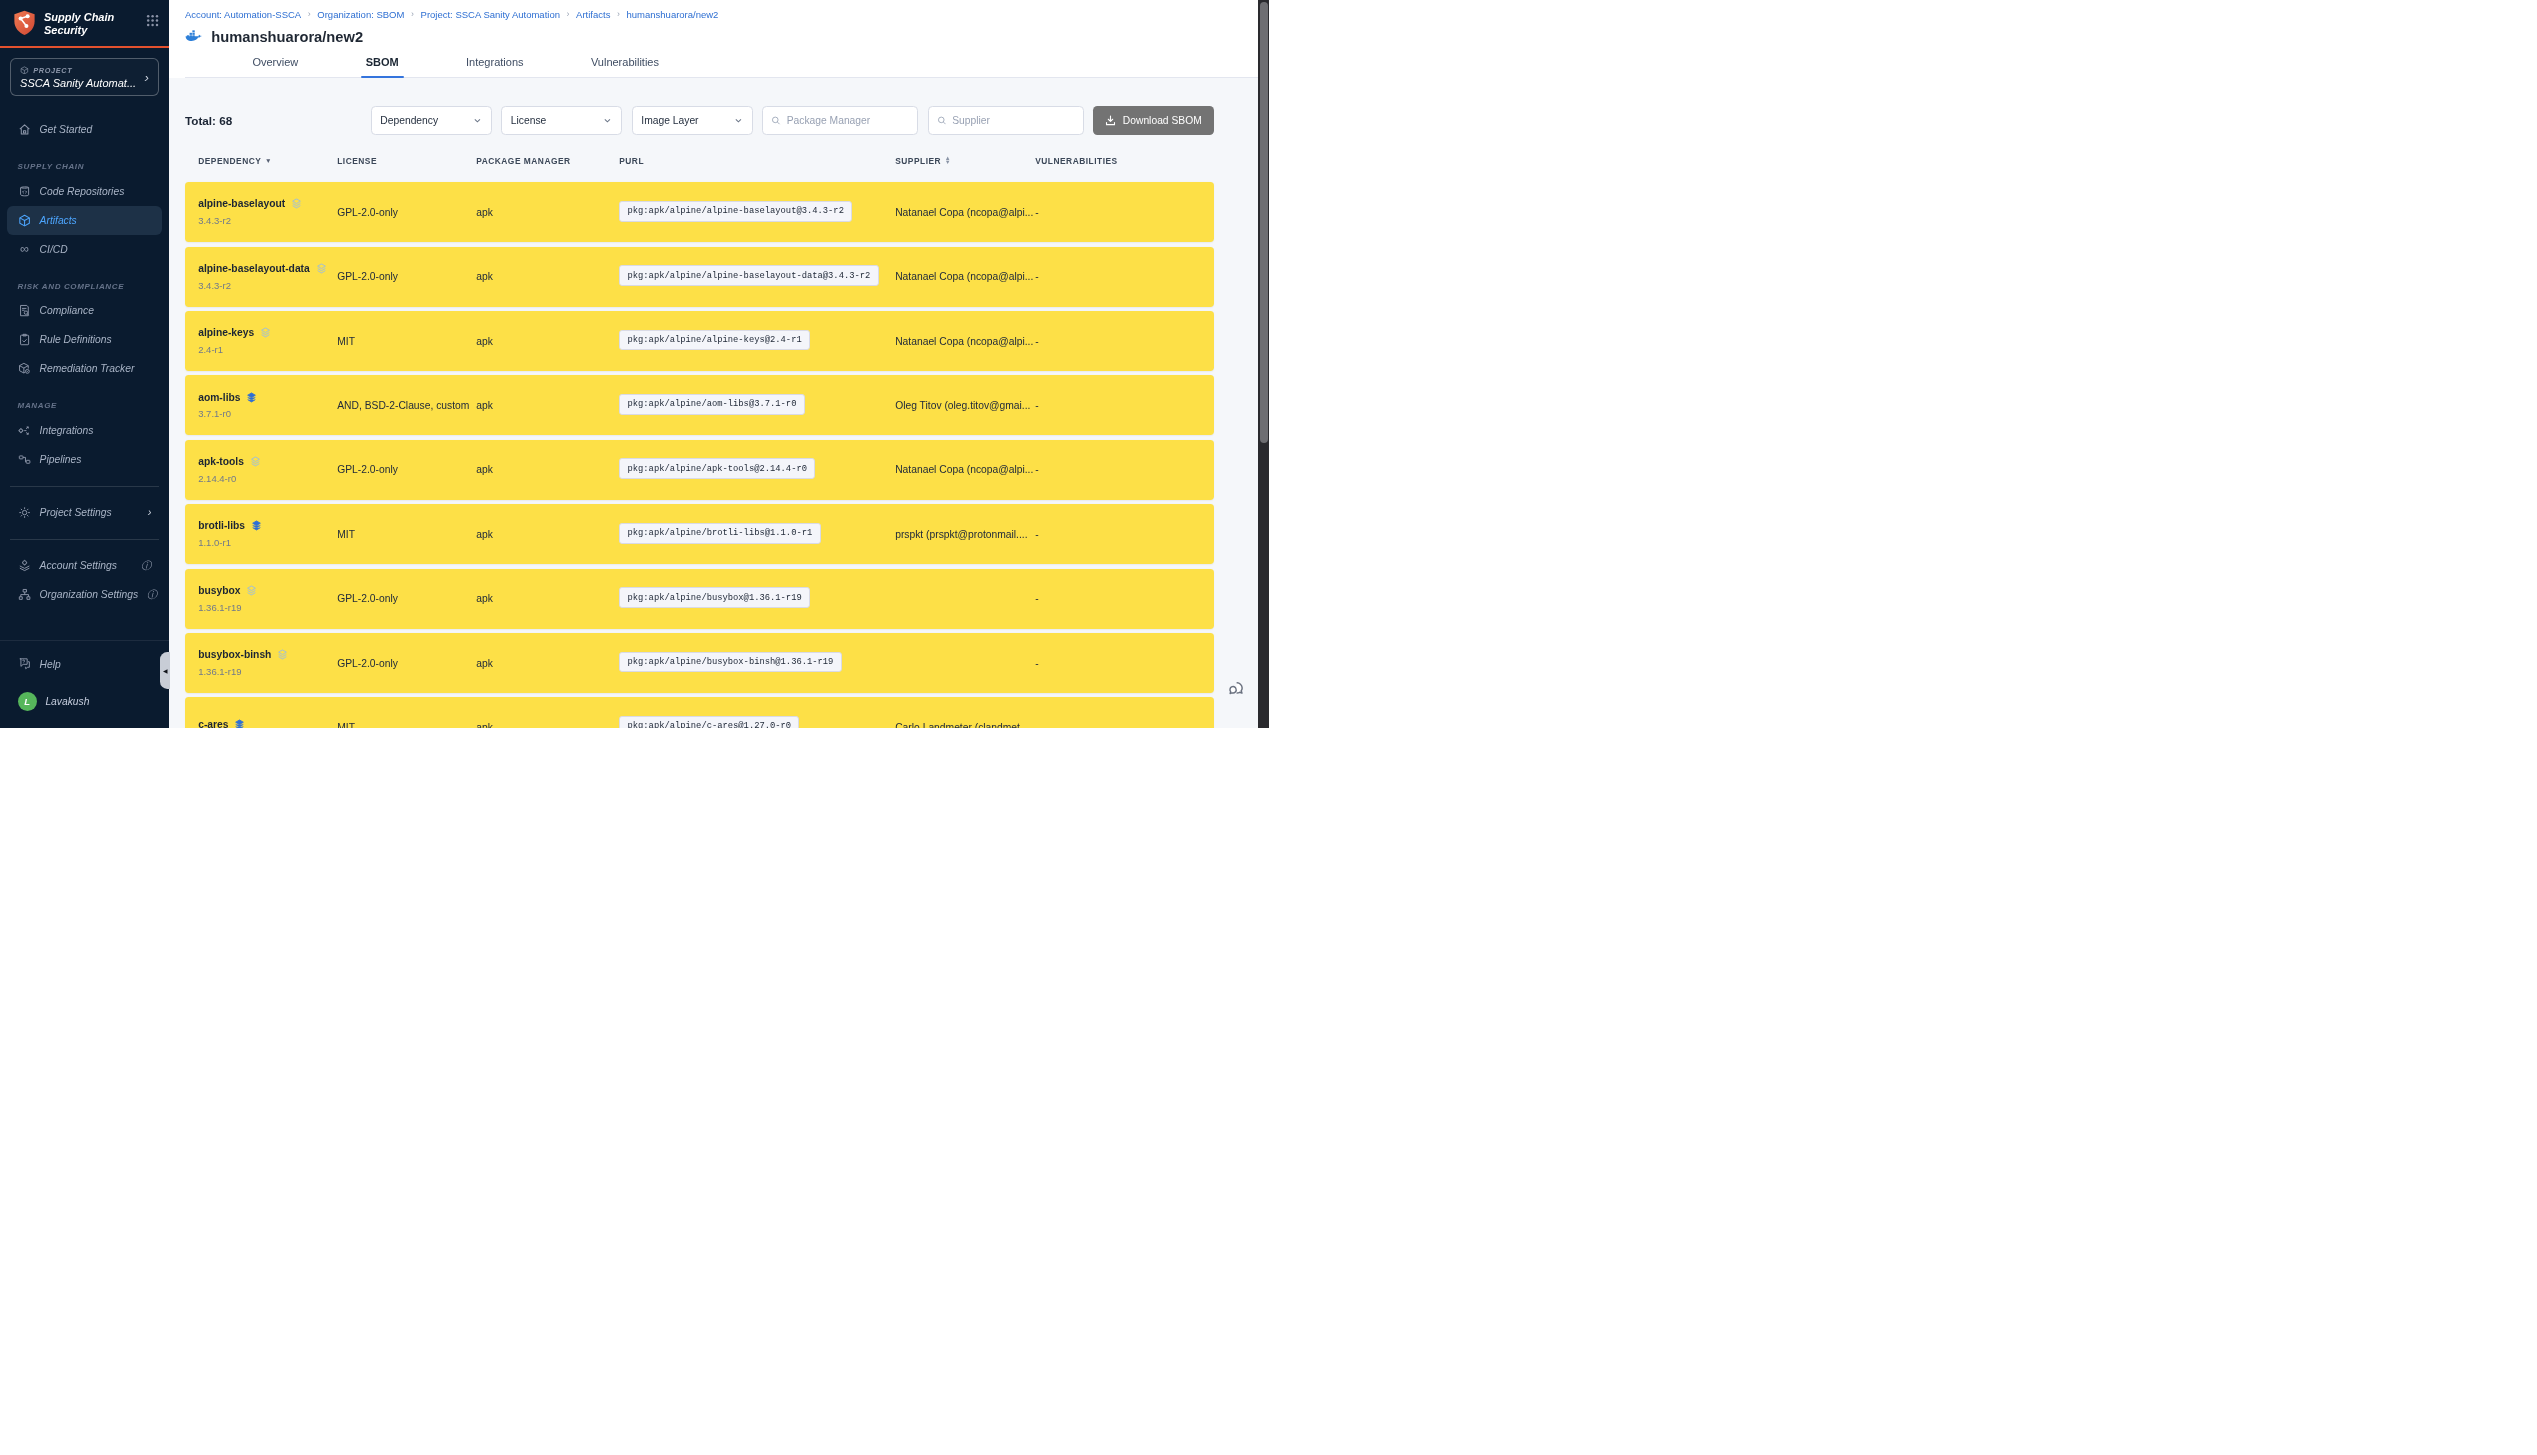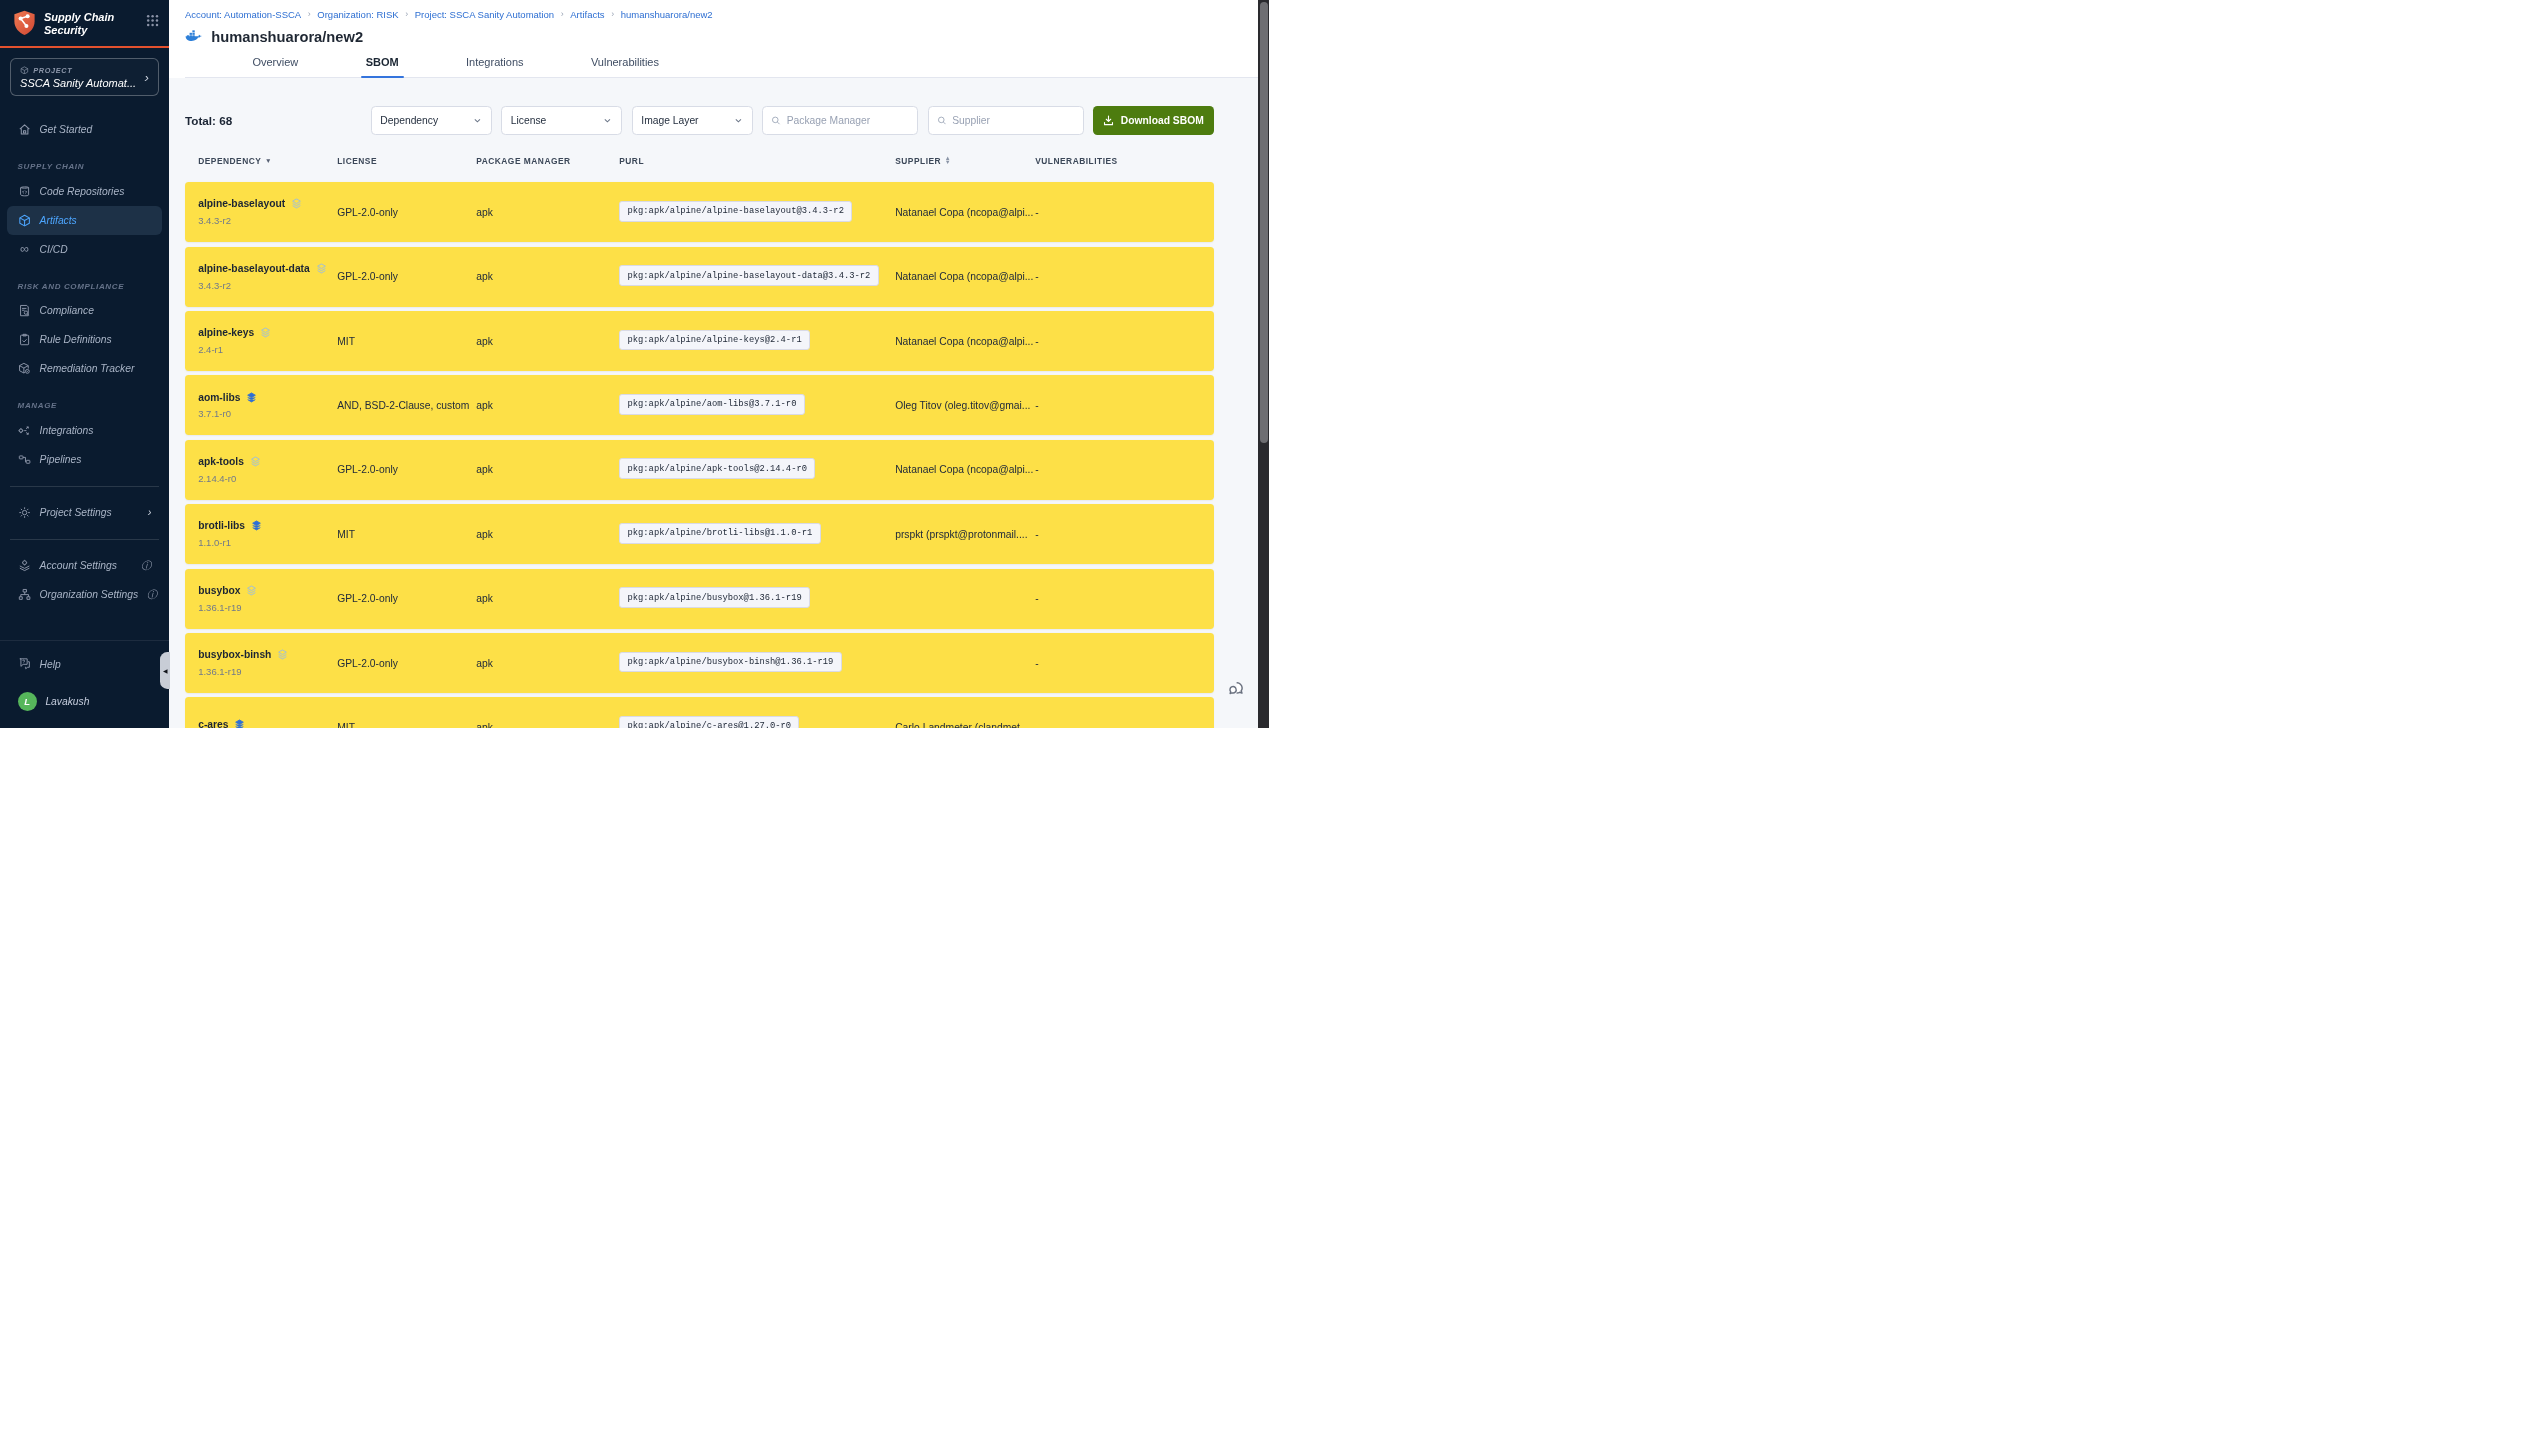--- a/index.html
+++ b/index.html
@@ -60,22 +60,22 @@
   .total { font-size:11.7px; font-weight:700; color:#1b2534; }
   .controls { display:flex; gap:9.5px; }
   .select { width:121px; height:29px; background:#fff; border:0.7px solid #d8dce6; border-radius:4.4px;
     display:flex; align-items:center; justify-content:space-between; padding:0 8.8px;
     font-size:10.3px; color:#1f2a3a; cursor:pointer; }
   .search-box { width:156px; height:29px; background:#fff; border:0.7px solid #d8dce6; border-radius:4.4px;
     display:flex; align-items:center; gap:5.9px; padding:0 8px; }
   .search-box input { border:0; outline:0; font-size:10.3px; color:#1f2a3a; width:100%;
     font-family:"Liberation Sans", sans-serif; background:transparent; }
   .search-box input::placeholder { color:#98a1b3; }
-  .btn-primary { width:121px; height:29px; background:#4d7c0f; border:0; border-radius:4.4px;
-    color:#fff; font-size:10.3px; font-weight:700; display:flex; align-items:center;
+  .btn-primary { width:121px; height:29px; background:#737373; border:0; border-radius:4.4px;
+    color:#fff; font-size:10.3px; font-weight:400; display:flex; align-items:center;
     justify-content:center; gap:6.6px; cursor:pointer; font-family:"Liberation Sans", sans-serif; }
 
   .thead, .trow { display:grid; grid-template-columns:139px 139px 143px 276px 140px 1fr;
     align-items:center; padding-left:13.2px; }
   .thead { height:31px; margin-bottom:5.9px; font-size:8.4px; font-weight:700;
     letter-spacing:.06em; color:#3b4758; }
   .th { display:flex; align-items:center; gap:3.7px; }
   .sort-caret { font-size:6.6px; color:#555f72; }
   .sort-stack { display:flex; flex-direction:column; line-height:.62; font-size:5.9px; color:#8a94a6; }
   .trow { background:#fde047; border-radius:3.7px; height:60px; margin-bottom:4.4px;
@@ -298,21 +298,21 @@
     </div>
   </nav>
 
   <div class="collapse-handle">◀</div>
 
   <div class="main">
     <div class="page-header">
       <div class="breadcrumb">
         <a>Account: Automation-SSCA</a>
         <span class="crumb-sep">›</span>
-        <a>Organization: RISK</a>
+        <a>Organization: SBOM</a>
         <span class="crumb-sep">›</span>
         <a>Project: SSCA Sanity Automation</a>
         <span class="crumb-sep">›</span>
         <a>Artifacts</a>
         <span class="crumb-sep">›</span>
         <a>humanshuarora/new2</a>
       </div>
       <div class="title-row">
         <svg width="19" height="14.7" viewBox="0 0 26 20">
           <g fill="#2d7fd8">

